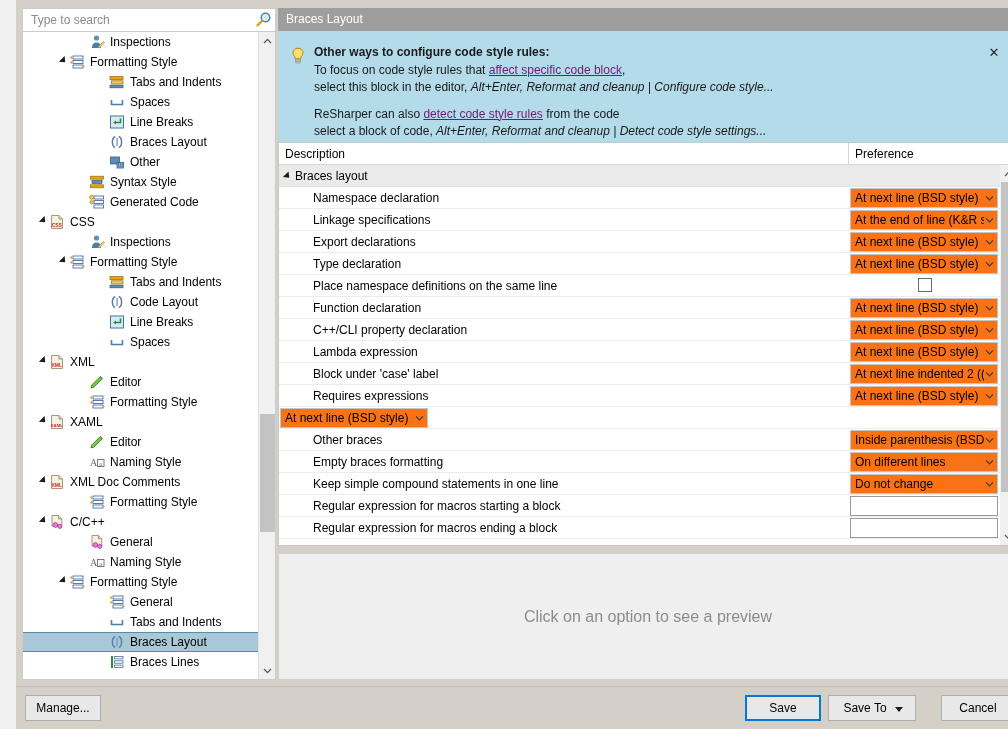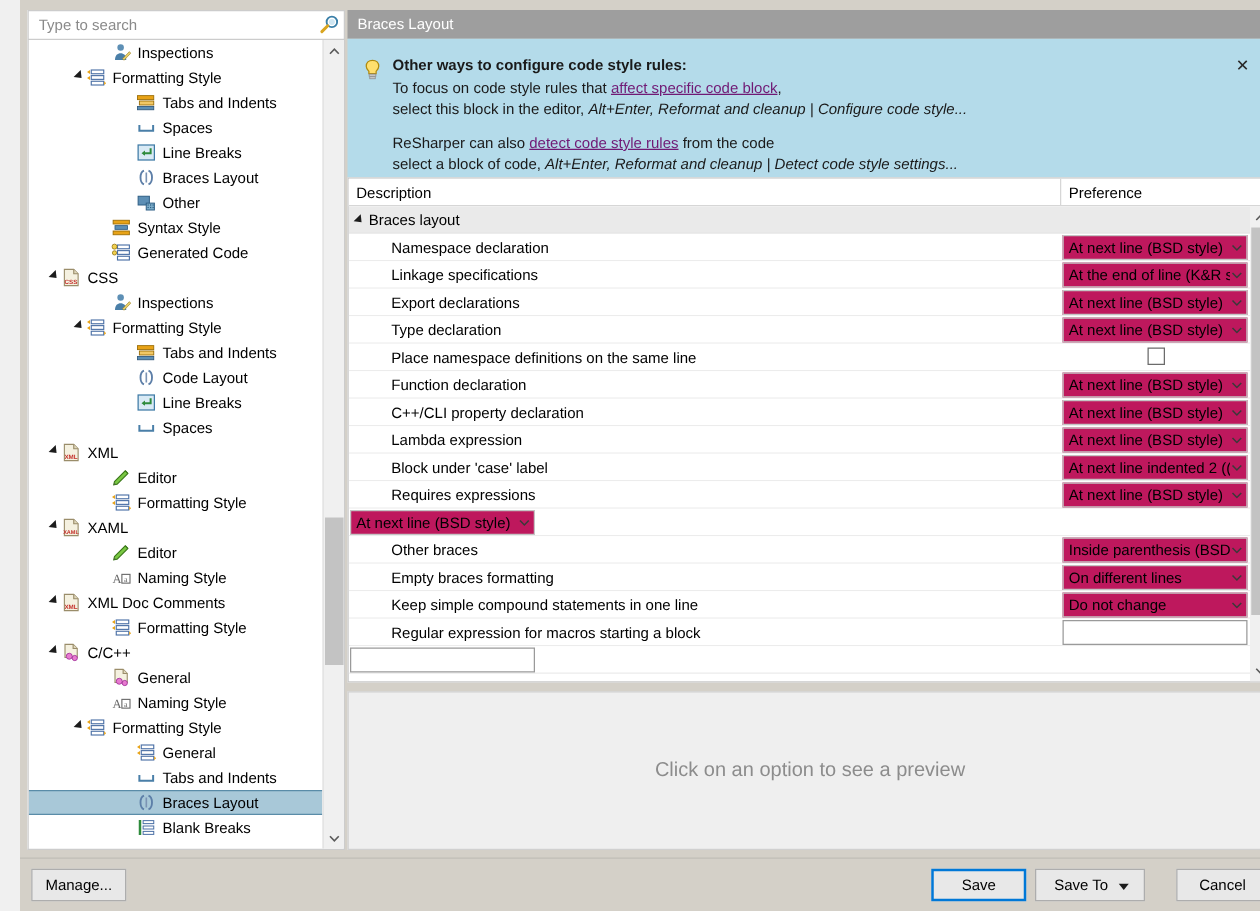--- a/index.html
+++ b/index.html
@@ -150,21 +150,21 @@
   }
   .opt-row {
     position: relative; height: 22px; background: #fff;
     border-bottom: 1px solid #ececec; display: flex; align-items: center;
   }
   .opt-label { width: 570px; padding-left: 34px; font-size: 12px; }
   .opt-ctrl { flex: 1; position: relative; height: 22px; }
 
   .ddl {
     position: absolute; left: 1px; top: 1px; width: 148px; height: 20px;
-    background: #be185d; border: 1px solid #c4c4c4;
+    background: #f97316; border: 1px solid #c4c4c4;
     display: flex; align-items: center; cursor: default; overflow: hidden;
   }
   .ddl-text {
     flex: 1; padding-left: 4px; font-size: 12px; white-space: nowrap;
     overflow: hidden; line-height: 18px;
   }
   .ddl-arrow {
     flex: 0 0 13px; display: flex; align-items: center; justify-content: center;
     color: #444; font-size: 9px; padding-right: 2px;
   }
@@ -572,21 +572,21 @@
           </div>
           <div class="tree-item">
             <span style="flex: 0 0 74px; height: 20px;"></span>
             <span class="tw"></span>
             <span class="ticon"><svg width="16" height="16" viewBox="0 0 16 16">
                 <rect x="2" y="2" width="2" height="12" fill="#2e8b3c"></rect>
                 <rect x="5.5" y="2.5" width="8.5" height="2.4" fill="#fff" stroke="#4a6fa5" stroke-width="0.8"></rect>
                 <rect x="5.5" y="6.8" width="8.5" height="2.4" fill="#fff" stroke="#4a6fa5" stroke-width="0.8"></rect>
                 <rect x="5.5" y="11.1" width="8.5" height="2.4" fill="#fff" stroke="#4a6fa5" stroke-width="0.8"></rect>
               </svg></span>
-            <span class="tlabel">Blank Breaks</span>
+            <span class="tlabel">Braces Lines</span>
           </div>
         </div>
       <div id="tree-sb">
         <div class="sb-arrow up">
           <svg width="9" height="6" viewBox="0 0 9 6">
               <path d="M1 5 L4.5 1.4 L8 5" fill="none" stroke="#5a5a5a" stroke-width="1.3"></path>
             </svg>
         </div>
         <div id="tree-sb-thumb"></div>
         <div class="sb-arrow down">
@@ -814,20 +814,21 @@
                 </div>
               </div>
             </div>
             <div class="opt-row">
               <div class="opt-label">Regular expression for macros starting a block</div>
               <div class="opt-ctrl">
                 <div class="txtbox"></div>
               </div>
             </div>
             <div class="opt-row">
+              <div class="opt-label">Regular expression for macros ending a block</div>
               <div class="opt-ctrl">
                 <div class="txtbox"></div>
               </div>
             </div>
           </div>
       </div>
       <div id="grid-sb">
         <div class="sb-arrow up">
           <svg width="9" height="6" viewBox="0 0 9 6">
               <path d="M1 5 L4.5 1.4 L8 5" fill="none" stroke="#5a5a5a" stroke-width="1.3"></path>

